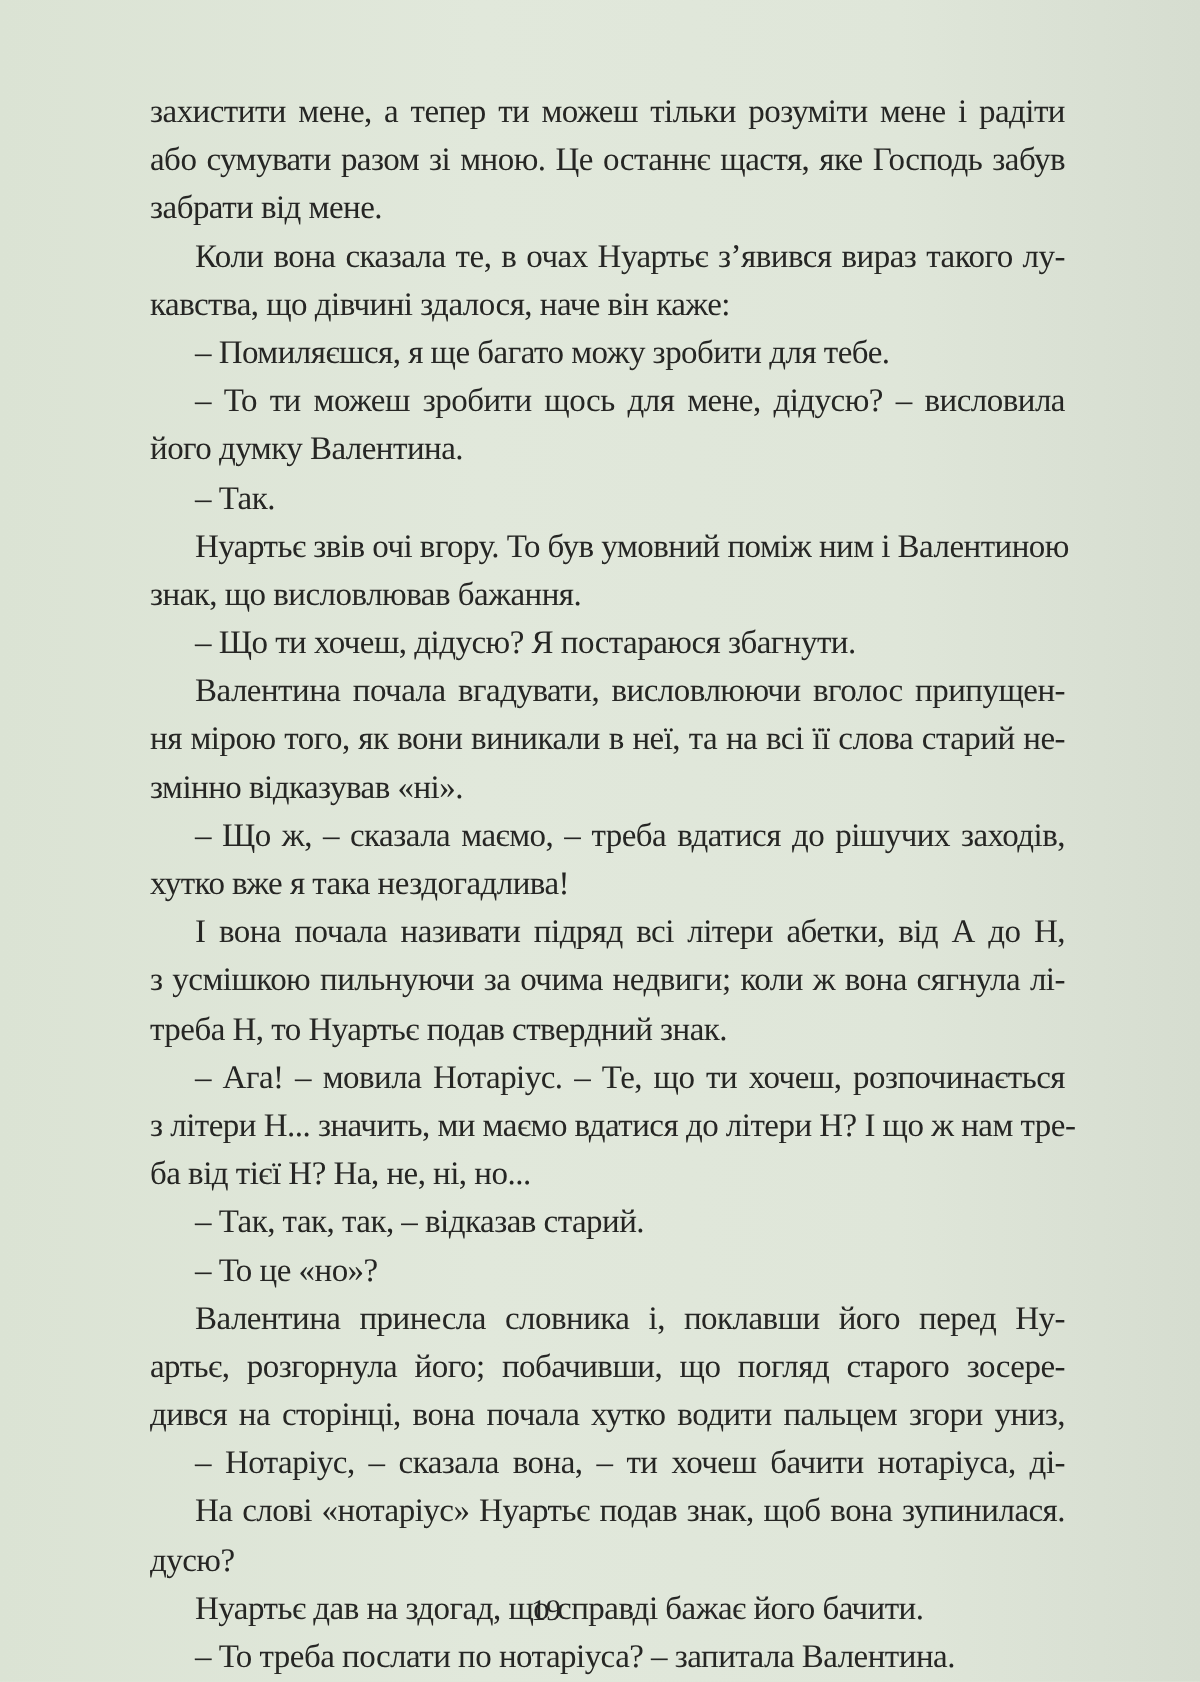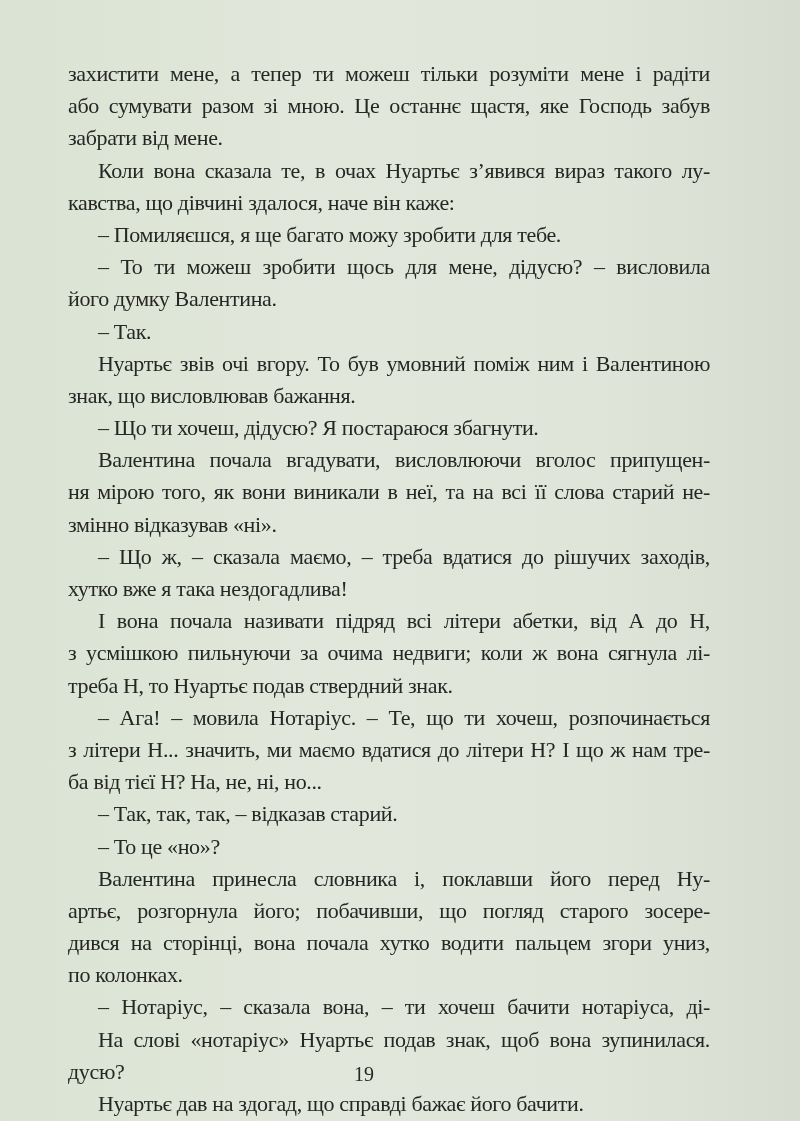--- a/index.html
+++ b/index.html
@@ -23,20 +23,21 @@
       width: 642px;
     }
     .line {
       font-size: 22px;
       line-height: 32.2px;
       height: 32.2px;
       white-space: nowrap;
       letter-spacing: -0.35px;
       text-align: justify;
       text-align-last: justify;
+      margin-left: 32px;
     }
     .line.last {
       text-align-last: left;
     }
     .line.indent {
       padding-left: 30px;
     }
     .page-number {
       position: absolute;
       left: 0;
@@ -73,21 +74,20 @@
   <div class="line">з усмішкою пильнуючи за очима недвиги; коли ж вона сягнула лі-</div>
   <div class="line last">треба Н, то Нуартьє подав ствердний знак.</div>
   <div class="line indent">– Ага! – мовила Нотаріус. – Те, що ти хочеш, розпочинається</div>
   <div class="line">з літери Н... значить, ми маємо вдатися до літери Н? І що ж нам тре-</div>
   <div class="line last">ба від тієї Н? На, не, ні, но...</div>
   <div class="line indent last">– Так, так, так, – відказав старий.</div>
   <div class="line indent last">– То це «но»?</div>
   <div class="line indent">Валентина принесла словника і, поклавши його перед Ну-</div>
   <div class="line">артьє, розгорнула його; побачивши, що погляд старого зосере-</div>
   <div class="line">дився на сторінці, вона почала хутко водити пальцем згори униз,</div>
-  <div class="line last">по колонках.</div>
   <div class="line indent">– Нотаріус, – сказала вона, – ти хочеш бачити нотаріуса, ді-</div>
   <div class="line indent">На слові «нотаріус» Нуартьє подав знак, щоб вона зупинилася.</div>
   <div class="line last">дусю?</div>
   <div class="line indent last">Нуартьє дав на здогад, що справді бажає його бачити.</div>
   <div class="line indent last">– То треба послати по нотаріуса? – запитала Валентина.</div>
 
 </div>
 
 <div class="page-number">19</div>
 

